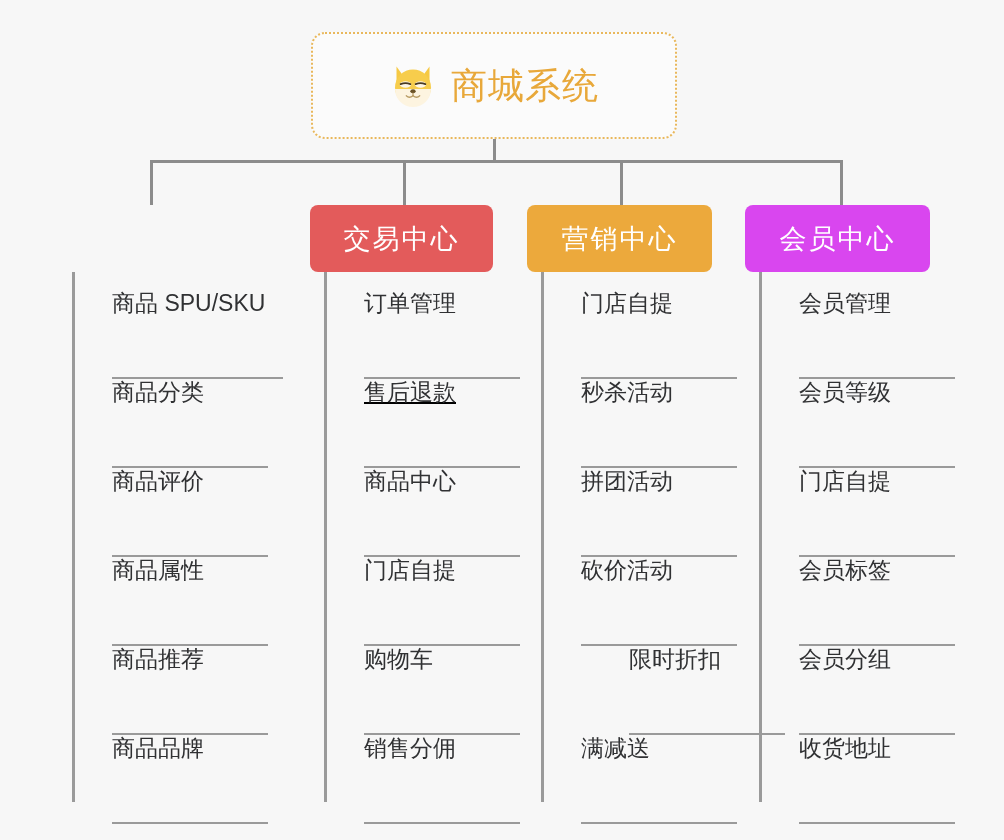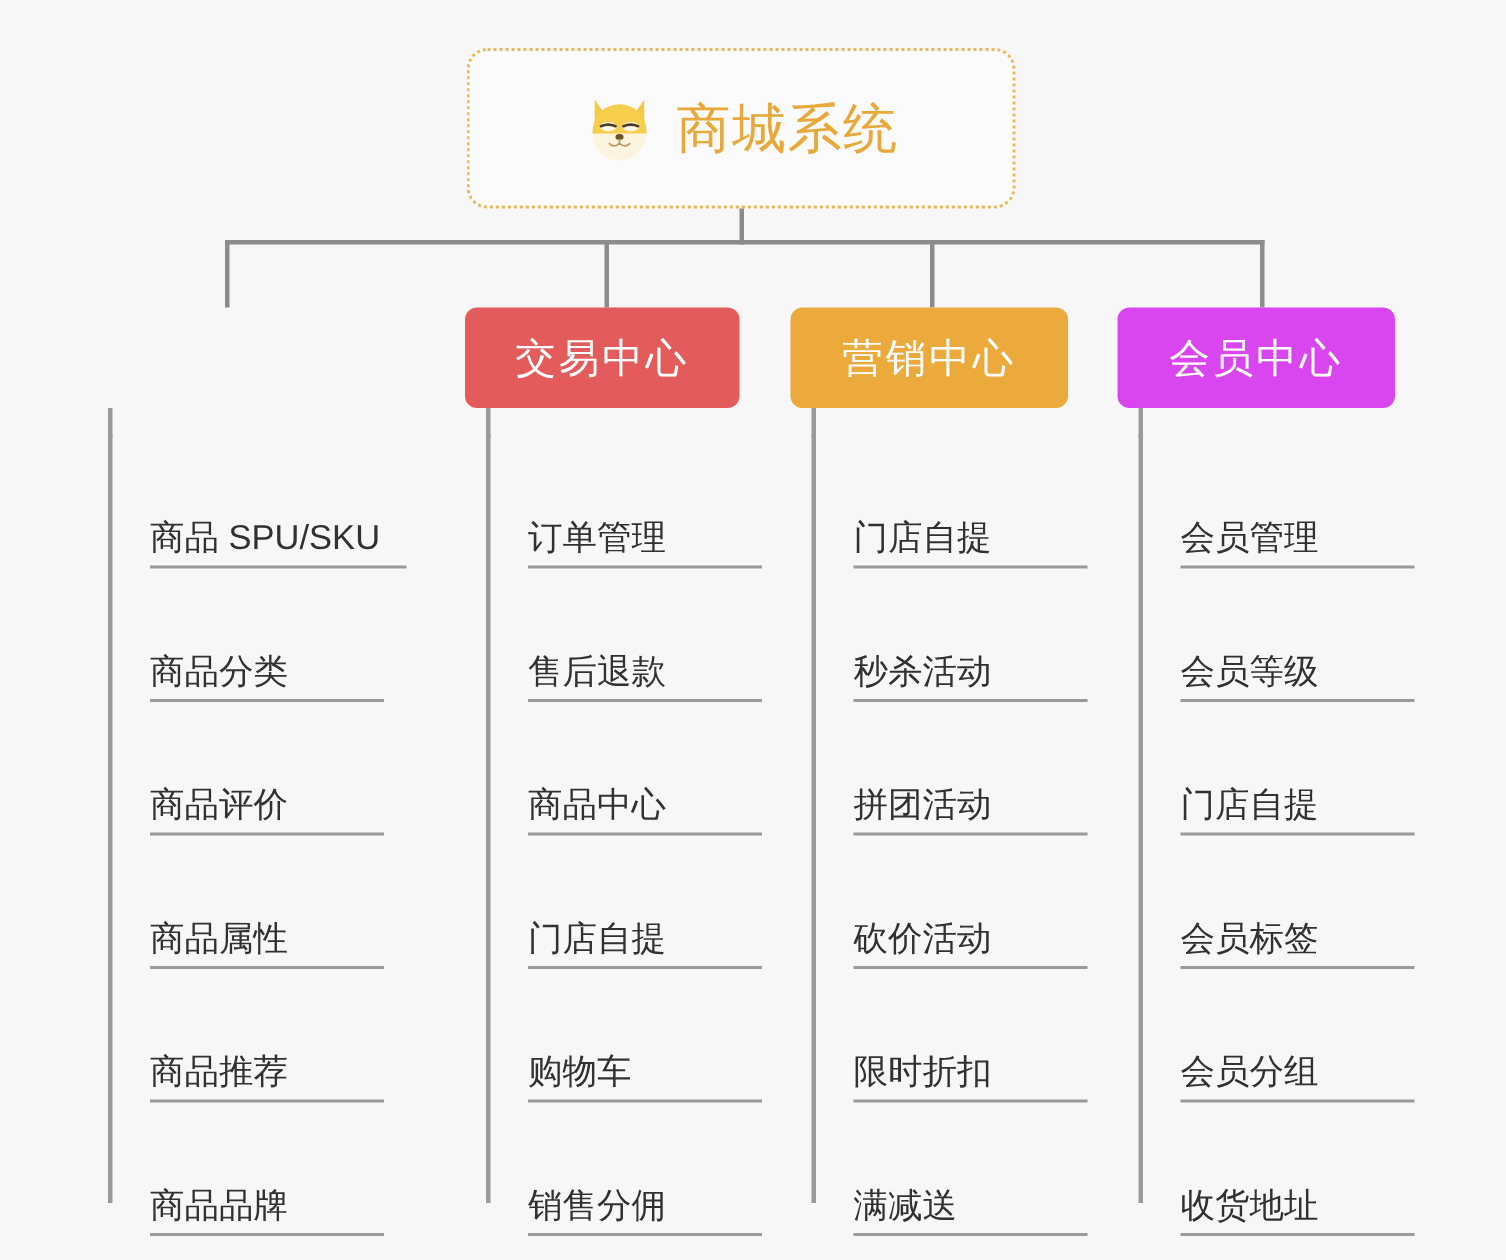--- a/index.html
+++ b/index.html
@@ -79,25 +79,24 @@
   }
   .leaf-spine {
     position: absolute;
     left: 0;
     top: 0;
     width: 3px;
     background: #9a9a9a;
   }
   .leaf-item {
     position: absolute;
-    left: 0;
+    left: 12px;
     height: 89px;
     box-sizing: border-box;
     display: flex;
-    align-items: flex-end;
     padding-left: 28px;
   }
   .leaf-label {
     display: inline-block;
     border-bottom: 2px solid #9a9a9a;
     padding: 0 18px 6px 0;
     min-width: 138px;
     color: #303133;
     font-size: 23px;
     line-height: 1.15;
@@ -170,21 +169,21 @@
     <div class="leaf-item" style="top:445px;">
         <span class="leaf-label">商品品牌</span>
       </div>
   </div>
 
   <div class="leaf-col" style="left:324px;">
     <div class="leaf-spine" style="height:512px;"></div>
     <div class="leaf-item" style="top:0px;">
         <span class="leaf-label">订单管理</span>
       </div>
-    <div class="leaf-item" style="top:89px;">
+    <div class="leaf-item" style="top:89px;text-decoration:underline;">
         <span class="leaf-label">售后退款</span>
       </div>
     <div class="leaf-item" style="top:178px;">
         <span class="leaf-label">商品中心</span>
       </div>
     <div class="leaf-item" style="top:267px;">
         <span class="leaf-label">门店自提</span>
       </div>
     <div class="leaf-item" style="top:356px;">
         <span class="leaf-label">购物车</span>
@@ -201,21 +200,21 @@
       </div>
     <div class="leaf-item" style="top:89px;">
         <span class="leaf-label">秒杀活动</span>
       </div>
     <div class="leaf-item" style="top:178px;">
         <span class="leaf-label">拼团活动</span>
       </div>
     <div class="leaf-item" style="top:267px;">
         <span class="leaf-label">砍价活动</span>
       </div>
-    <div class="leaf-item" style="top:356px;">
+    <div class="leaf-item" style="top:356px;margin-left:48px;">
         <span class="leaf-label">限时折扣</span>
       </div>
     <div class="leaf-item" style="top:445px;">
         <span class="leaf-label">满减送</span>
       </div>
   </div>
 
   <div class="leaf-col" style="left:759px;">
     <div class="leaf-spine" style="height:512px;"></div>
     <div class="leaf-item" style="top:0px;">

